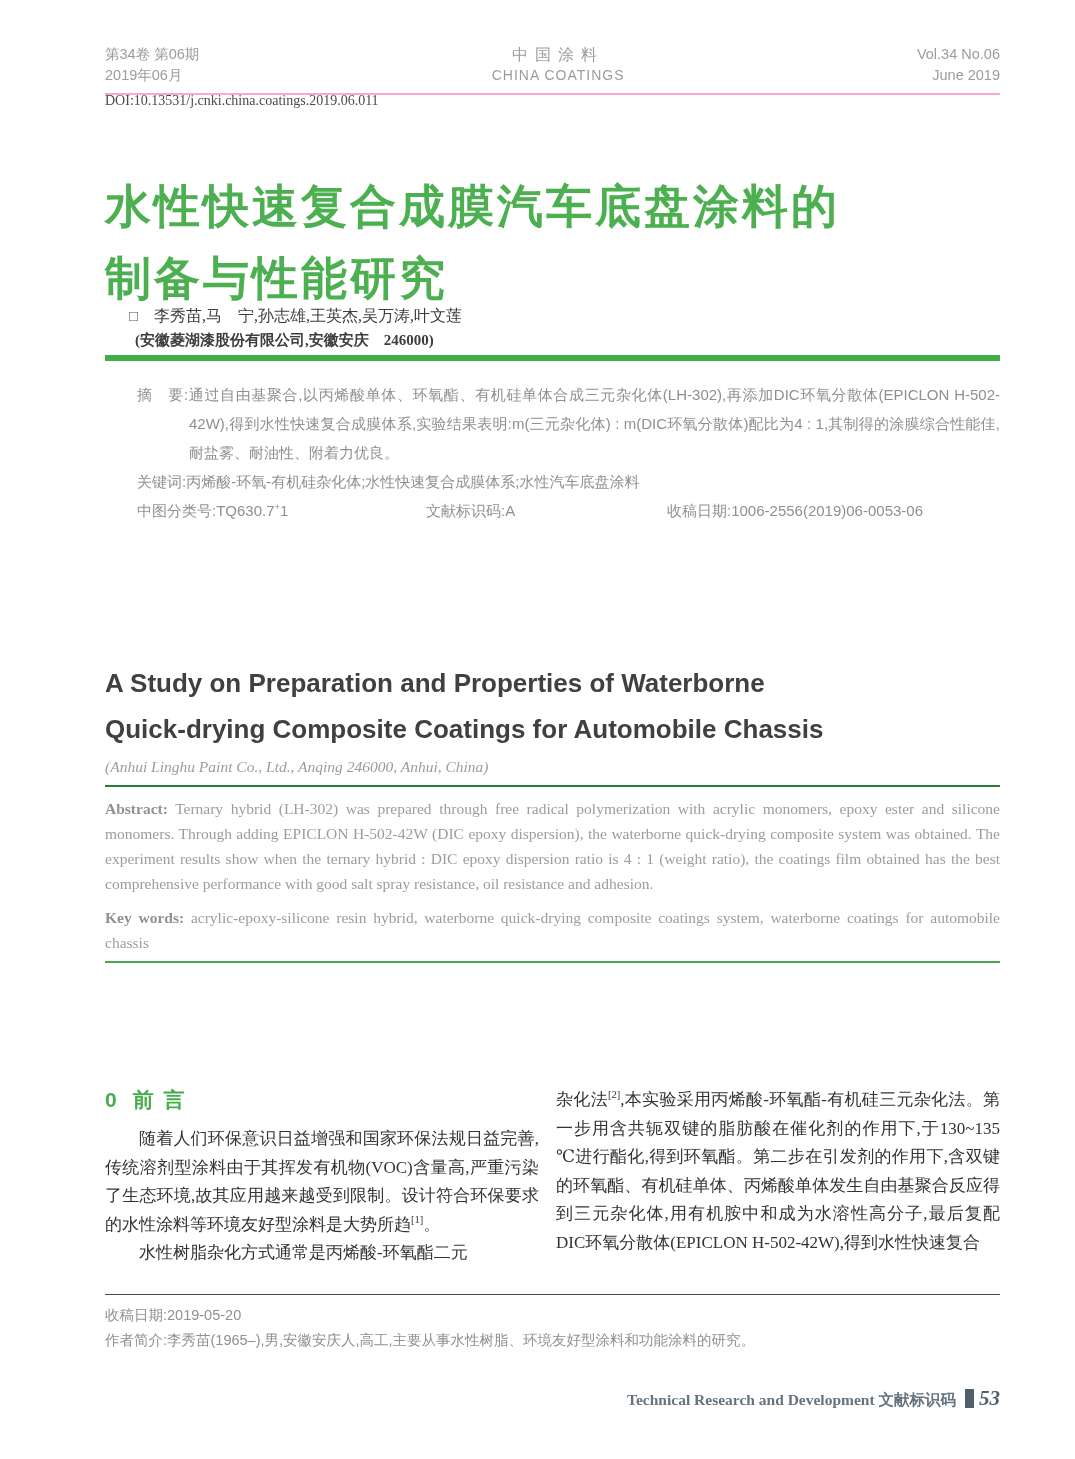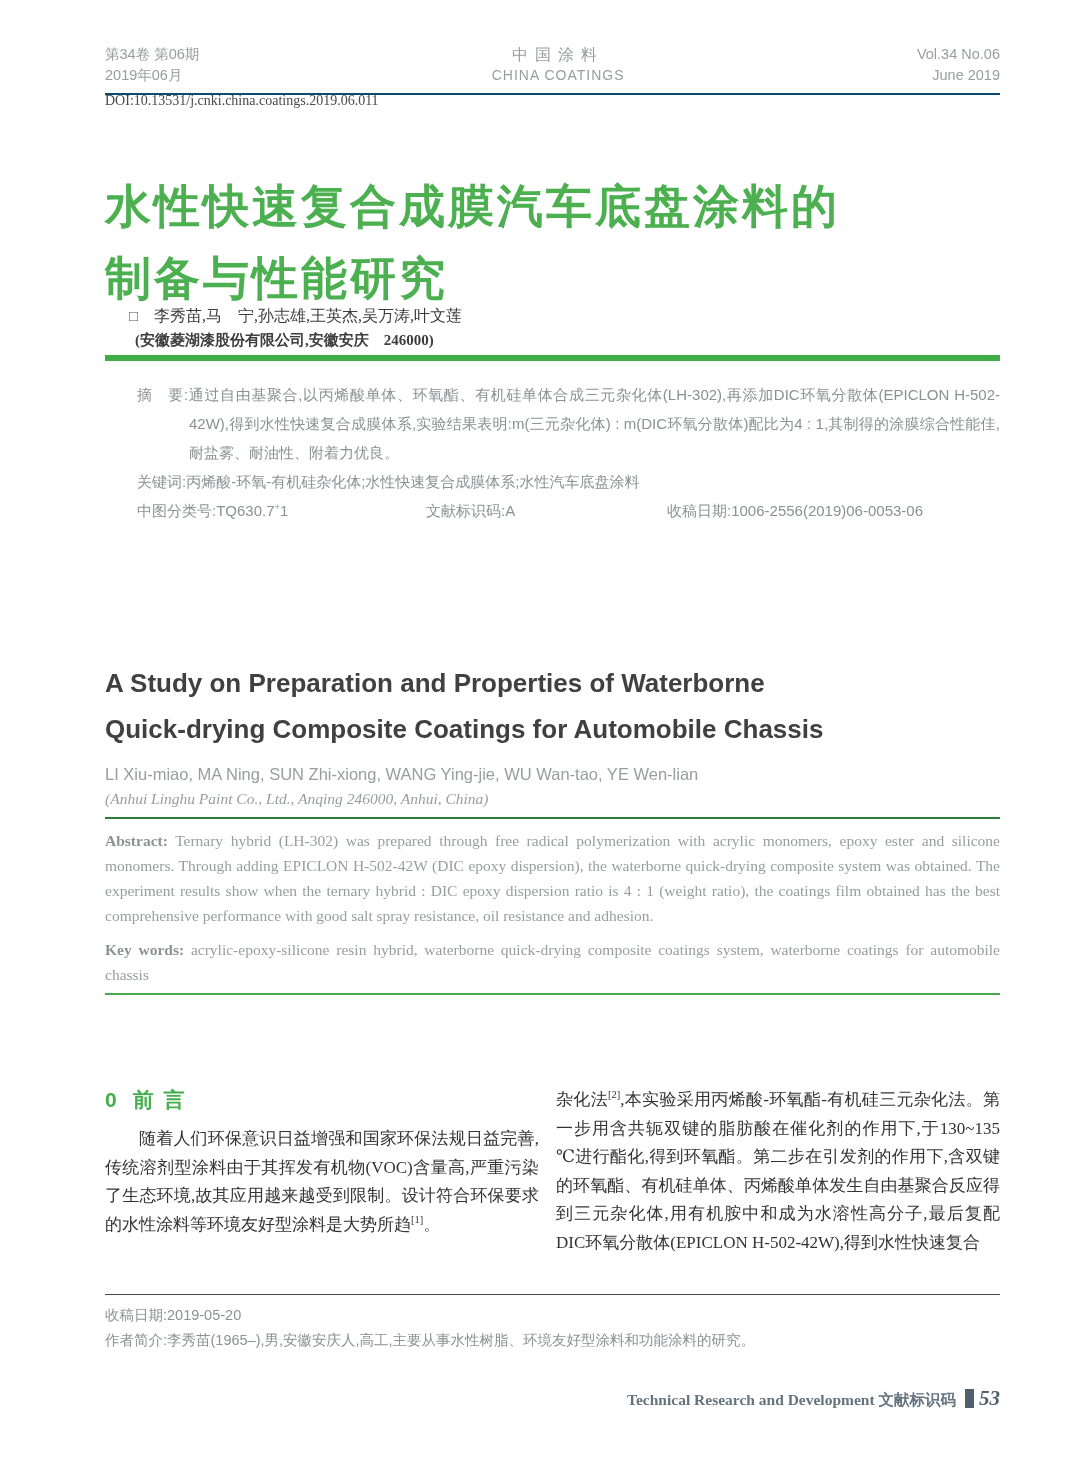--- a/index.html
+++ b/index.html
@@ -13,21 +13,21 @@
     font-family: "Liberation Serif", "DejaVu Serif", serif;
     color: #333;
   }
   .content { position: absolute; left: 105px; width: 895px; }
 
   
   .journal-header {
     top: 44px;
     font-family: "Liberation Sans", "DejaVu Sans", sans-serif;
     color: #9a9da0;
-    border-bottom: 2px solid #0c4a6e;
+    border-bottom: 2px solid #f9a8d4;
     padding-bottom: 7px;
   }
   .jh-row { display: flex; justify-content: space-between; align-items: flex-start; }
   .jh-col { font-size: 14.5px; line-height: 21px; }
   .jh-left { text-align: left; }
   .jh-center { text-align: center; }
   .jh-center .jh-cn { font-size: 16px; letter-spacing: 7px; }
   .jh-center .jh-en { font-size: 14px; letter-spacing: 1px; }
   .jh-right { text-align: right; }
   .doi {
@@ -183,34 +183,34 @@
       <span class="clc-item2"><span>文献标识码:</span><span>A</span></span>
       <span class="clc-item3"><span>收稿日期:</span><span>1006-2556(2019)06-0053-06</span></span>
     </div>
   </div>
 
   <div class="content en-block" style="position:absolute;">
     <h2 class="title-en">
       <div>A Study on Preparation and Properties of Waterborne</div>
       <div>Quick-drying Composite Coatings for Automobile Chassis</div>
     </h2>
-    <div class="authors-en">LI Xiu-miao, MA Ning, SUN Zhi-xiong, WANG Ying-jie, WU Wan-tao, YE Wen-lian</div>
     <div class="affil-en">(Anhui Linghu Paint Co., Ltd., Anqing 246000, Anhui, China)</div>
     <div class="dark-green-line"></div>
     <p class="en-abstract"><span class="lbl">Abstract:</span><span> Ternary hybrid (LH-302) was prepared through free radical polymerization with acrylic monomers, epoxy ester and silicone monomers. Through adding EPICLON H-502-42W (DIC epoxy dispersion), the waterborne quick-drying composite system was obtained. The experiment results show when the ternary hybrid : DIC epoxy dispersion ratio is 4 : 1 (weight ratio), the coatings film obtained has the best comprehensive performance with good salt spray resistance, oil resistance and adhesion.</span></p>
     <p class="en-abstract"><span class="lbl">Key words:</span><span> acrylic-epoxy-silicone resin hybrid, waterborne quick-drying composite coatings system, waterborne coatings for automobile chassis</span></p>
     <div class="green-line"></div>
   </div>
 
   <div class="content body-cols" style="position:absolute;">
     <div class="col-left">
       <div class="section-heading">
         <span class="num">0</span><span>前 言</span>
       </div>
       <p class="body-p indent"><span>随着人们环保意识日益增强和国家环保法规日益完善,传统溶剂型涂料由于其挥发有机物(VOC)含量高,严重污染了生态环境,故其应用越来越受到限制。设计符合环保要求的水性涂料等环境友好型涂料是大势所趋</span><sup>[1]</sup><span>。</span></p>
+      <p class="body-p indent"><span>水性树脂杂化方式通常是丙烯酸-环氧酯二元</span></p>
     </div>
     <div class="col-right">
       <p class="body-p"><span>杂化法</span><sup>[2]</sup><span>,本实验采用丙烯酸-环氧酯-有机硅三元杂化法。第一步用含共轭双键的脂肪酸在催化剂的作用下,于130~135 ℃进行酯化,得到环氧酯。第二步在引发剂的作用下,含双键的环氧酯、有机硅单体、丙烯酸单体发生自由基聚合反应得到三元杂化体,用有机胺中和成为水溶性高分子,最后复配DIC环氧分散体(EPICLON H-502-42W),得到水性快速复合</span></p>
     </div>
   </div>
 
   <div class="content footnote" style="position:absolute;">
     <div><span>收稿日期:</span><span>2019-05-20</span></div>
     <div><span>作者简介:</span><span>李秀苗(1965–),男,安徽安庆人,高工,主要从事水性树脂、环境友好型涂料和功能涂料的研究。</span></div>
   </div>

